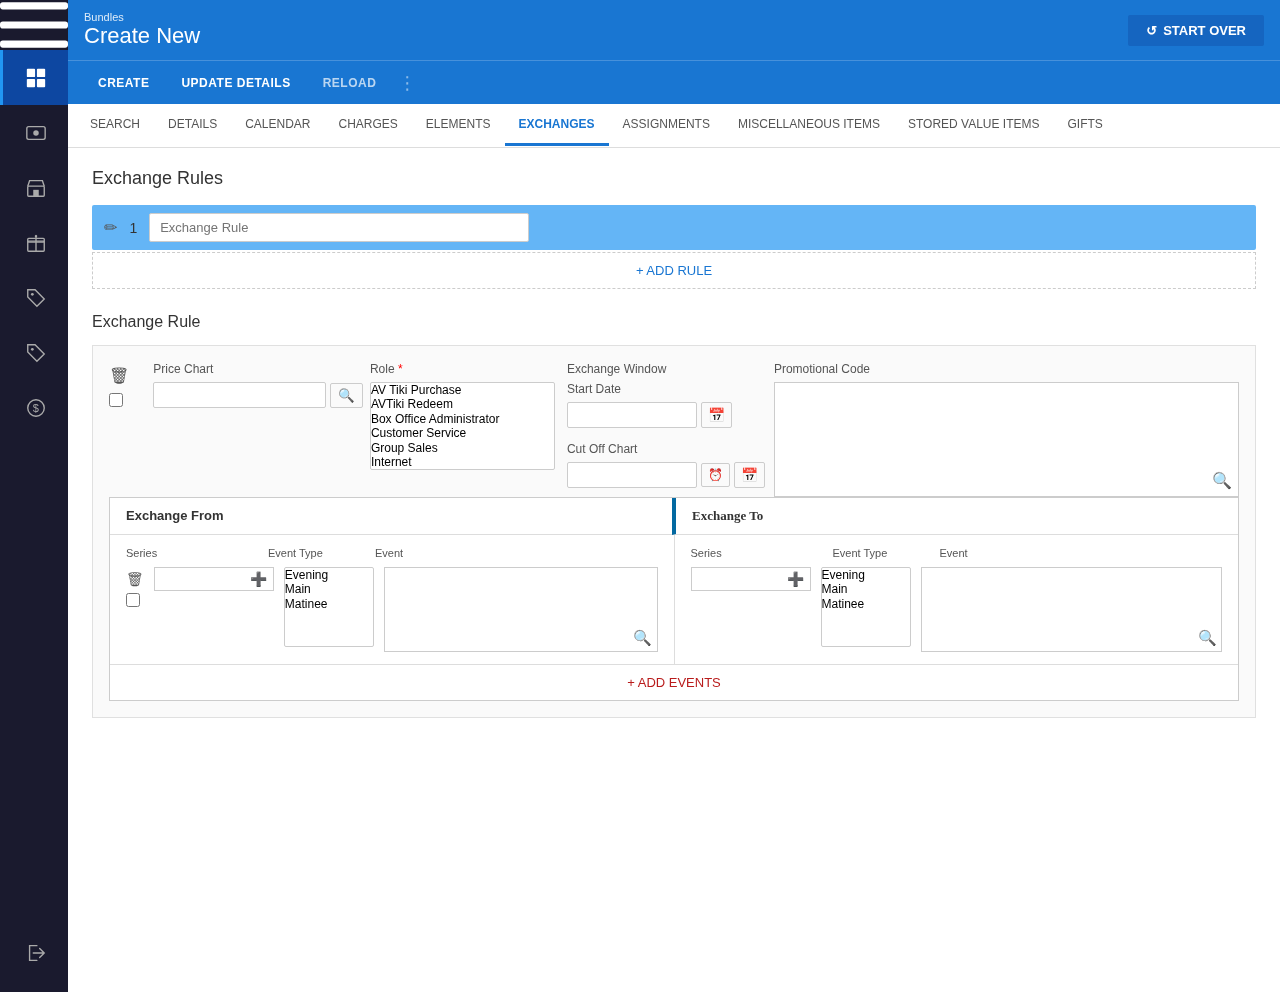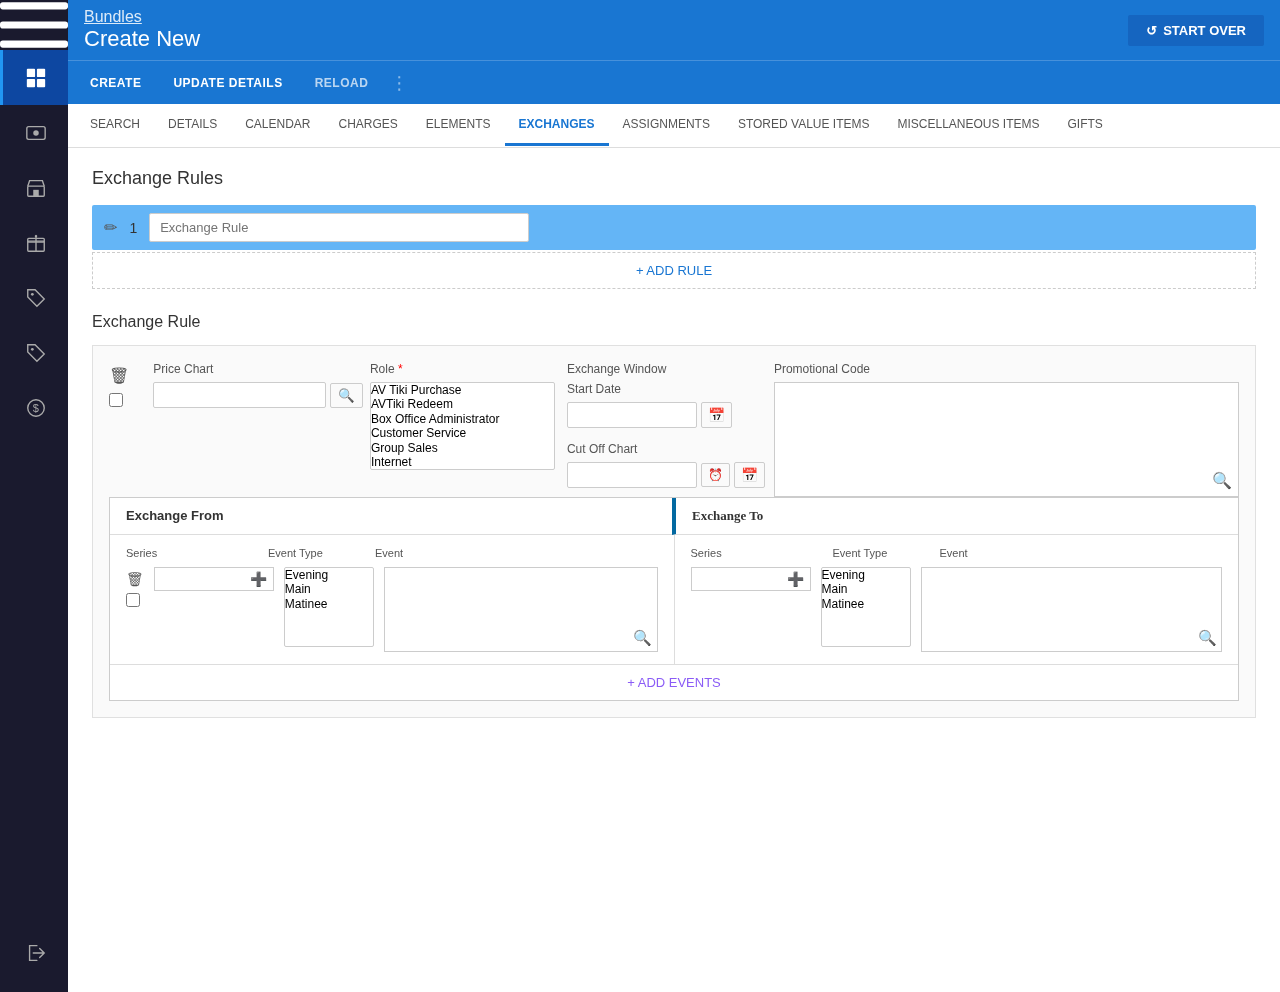--- a/index.html
+++ b/index.html
@@ -11,26 +11,26 @@
     .sidebar-item { width: 68px; height: 55px; display: flex; align-items: center; justify-content: center; color: #aaa; cursor: pointer; border-left: 3px solid transparent; }
     .sidebar-item.active { background: #0d47a1; color: white; border-left: 3px solid #2196f3; }
     .sidebar-item svg { width: 22px; height: 22px; }
 
     
     .main { flex: 1; display: flex; flex-direction: column; overflow: hidden; }
 
     
     .top-header { background: #1976d2; color: white; padding: 8px 16px; display: flex; align-items: center; justify-content: space-between; min-height: 60px; }
     .top-header-left { display: flex; flex-direction: column; }
-    .top-header-breadcrumb { font-size: 16px; opacity: 0.85; text-decoration: underline; }
+    .top-header-breadcrumb { font-size: 11px; opacity: 0.85; }
     .top-header-title { font-size: 22px; font-weight: normal; }
     .start-over-btn { background: #1565c0; border: none; color: white; padding: 8px 18px; font-size: 13px; font-weight: bold; cursor: pointer; display: flex; align-items: center; gap: 6px; border-radius: 2px; }
 
     
-    .toolbar { background: #1976d2; display: flex; align-items: center; padding: 0 8px; height: 44px; gap: 4px; border-top: 1px solid rgba(255,255,255,0.2); }
+    .toolbar { background: #1976d2; display: flex; align-items: center; padding: 0 16px; height: 44px; gap: 4px; border-top: 1px solid rgba(255,255,255,0.2); }
     .toolbar-btn { background: transparent; border: none; color: white; font-size: 12px; font-weight: bold; padding: 6px 14px; cursor: pointer; text-transform: uppercase; letter-spacing: 0.5px; }
     .toolbar-divider { color: rgba(255,255,255,0.5); font-size: 18px; padding: 0 4px; }
 
     
     .tab-nav { background: white; display: flex; align-items: center; border-bottom: 1px solid #ddd; padding: 0 8px; height: 44px; }
     .tab-item { padding: 12px 14px; font-size: 12px; font-weight: 500; color: #555; cursor: pointer; text-transform: uppercase; border-bottom: 3px solid transparent; white-space: nowrap; }
     .tab-item.active { color: #1976d2; border-bottom: 3px solid #1976d2; font-weight: bold; }
 
     
     .content { flex: 1; overflow-y: auto; background: white; padding: 20px 24px; }
@@ -107,21 +107,21 @@
     .series-input-wrap { display: flex; align-items: center; border: 1px solid #ccc; background: white; padding: 3px 6px; width: 120px; justify-content: space-between; }
     .series-input-wrap input { border: none; outline: none; font-size: 12px; width: 90px; background: transparent; }
     .plus-btn { background: none; border: none; font-size: 14px; color: #555; cursor: pointer; padding: 0; }
 
     .event-type-listbox { border: 1px solid #ccc; background: white; font-size: 12px; width: 90px; height: 80px; overflow-y: scroll; }
     .event-textarea-wrap { position: relative; border: 1px solid #ccc; background: white; flex: 1; }
     .event-textarea { width: 100%; height: 80px; border: none; resize: none; padding: 6px 8px; font-size: 12px; outline: none; overflow-y: scroll; }
     .event-search-btn { position: absolute; bottom: 4px; right: 4px; background: none; border: none; cursor: pointer; font-size: 15px; color: #555; }
 
     
-    .add-events-row { border-top: 1px solid #ddd; padding: 10px; text-align: center; color: #8b5cf6; cursor: pointer; font-size: 13px; }
+    .add-events-row { border-top: 1px solid #ddd; padding: 10px; text-align: center; color: #b91c1c; cursor: pointer; font-size: 13px; }
 
     
     ::-webkit-scrollbar { width: 8px; height: 8px; }
     ::-webkit-scrollbar-track { background: #f1f1f1; }
     ::-webkit-scrollbar-thumb { background: #bbb; }
   </style>
 </head>
 <body>
 
 <div class="sidebar">
@@ -207,22 +207,22 @@
   </div>
 
   <div class="tab-nav">
     <div class="tab-item">SEARCH</div>
     <div class="tab-item">DETAILS</div>
     <div class="tab-item">CALENDAR</div>
     <div class="tab-item">CHARGES</div>
     <div class="tab-item">ELEMENTS</div>
     <div class="tab-item active">EXCHANGES</div>
     <div class="tab-item">ASSIGNMENTS</div>
+    <div class="tab-item">MISCELLANEOUS ITEMS</div>
     <div class="tab-item">STORED VALUE ITEMS</div>
-    <div class="tab-item">MISCELLANEOUS ITEMS</div>
     <div class="tab-item">GIFTS</div>
   </div>
 
   <div class="content">
     <h2 class="section-title">Exchange Rules</h2>
 
     <div class="rule-row">
       <span class="edit-icon">✏</span>
       <span class="rule-num">1</span>
       <input type="text" placeholder="Exchange Rule" style="">

